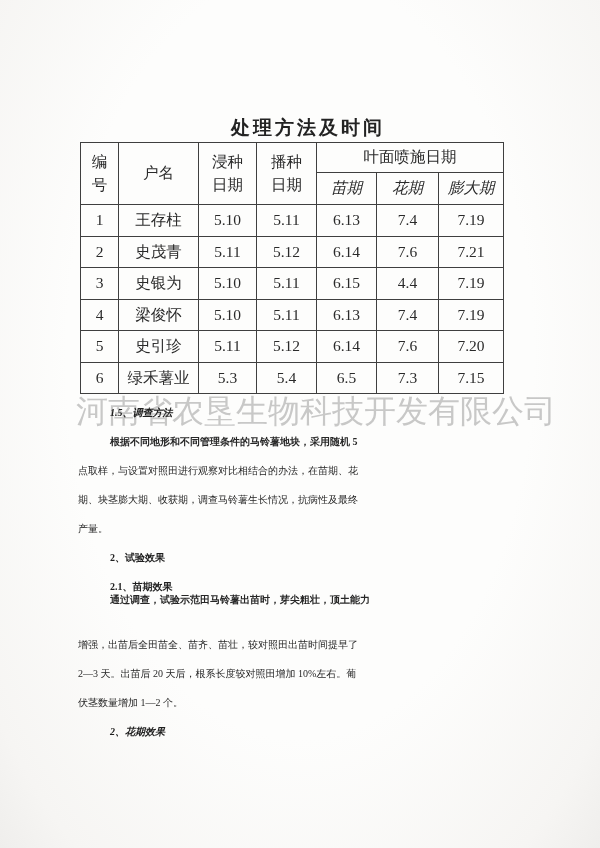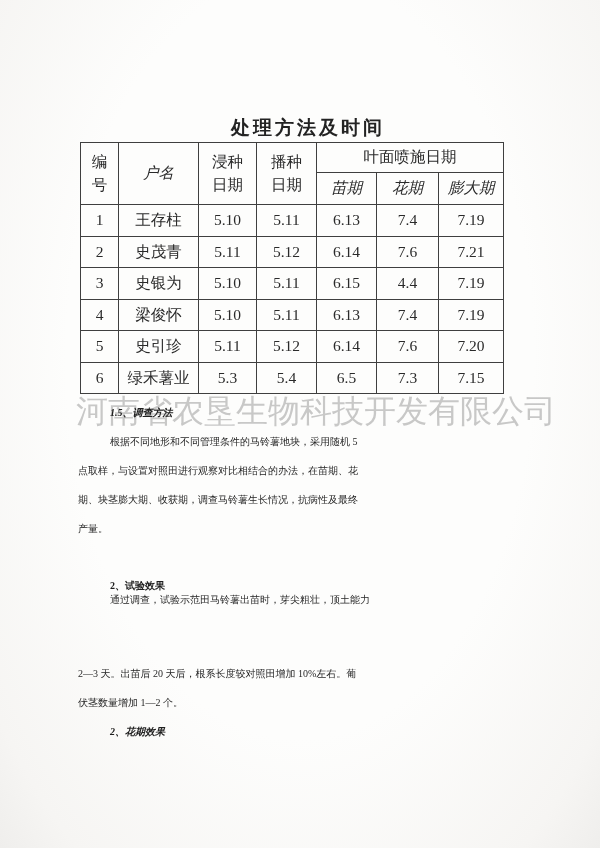--- a/index.html
+++ b/index.html
@@ -65,33 +65,33 @@
     font-size: 15.5px;
     font-weight: 400;
     color: #2a2a2a;
     padding: 0;
     white-space: pre-line;
     line-height: 1.45;
   }
   .data-table thead tr:first-child th { height: 29px; }
   .data-table thead tr:last-child  th { height: 31px; font-style: italic; }
   .data-table tbody td { height: 30.5px; }
-  .kaiti-cell { font-style: italic; }
+  .kaiti-cell { }
   
   .line {
     position: absolute;
     left: 78px;
     width: 448px;
     font-size: 10px;
     line-height: 20px;
     color: #272727;
     z-index: 2;
     white-space: nowrap;
   }
-  .indent  { padding-left: 32px; }
+  .indent  { padding-left: 32px; font-weight: bold; }
   .heading { font-weight: 700; color: #1f1f1f; }
   .kaiti   { font-style: italic; }
 </style>
 </head>
 <body>
 
 <div class="page">
 
   <div class="watermark">河南省农垦生物科技开发有限公司</div>
 
@@ -180,19 +180,21 @@
         <td>7.15</td>
       </tr>
     </tbody>
   </table>
 
   <div class="line heading kaiti indent" style="top:403px">1.5、调查方法</div>
   <div class="line indent" style="top:432px">根据不同地形和不同管理条件的马铃薯地块，采用随机 5</div>
   <div class="line" style="top:461px">点取样，与设置对照田进行观察对比相结合的办法，在苗期、花</div>
   <div class="line" style="top:490px">期、块茎膨大期、收获期，调查马铃薯生长情况，抗病性及最终</div>
   <div class="line" style="top:519px">产量。</div>
-  <div class="line heading indent" style="top:576px">2、试验效果</div>
+  <div class="line heading indent" style="top:548px">2、试验效果</div>
+  <div class="line heading indent" style="top:577px">2.1、苗期效果</div>
   <div class="line indent" style="top:590px">通过调查，试验示范田马铃薯出苗时，芽尖粗壮，顶土能力</div>
+  <div class="line" style="top:635px">增强，出苗后全田苗全、苗齐、苗壮，较对照田出苗时间提早了</div>
   <div class="line" style="top:664px">2—3 天。出苗后 20 天后，根系长度较对照田增加 10%左右。葡</div>
   <div class="line" style="top:693px">伏茎数量增加 1—2 个。</div>
   <div class="line heading kaiti indent" style="top:722px">2、花期效果</div>
 
 </div>
 
 </body></html>

